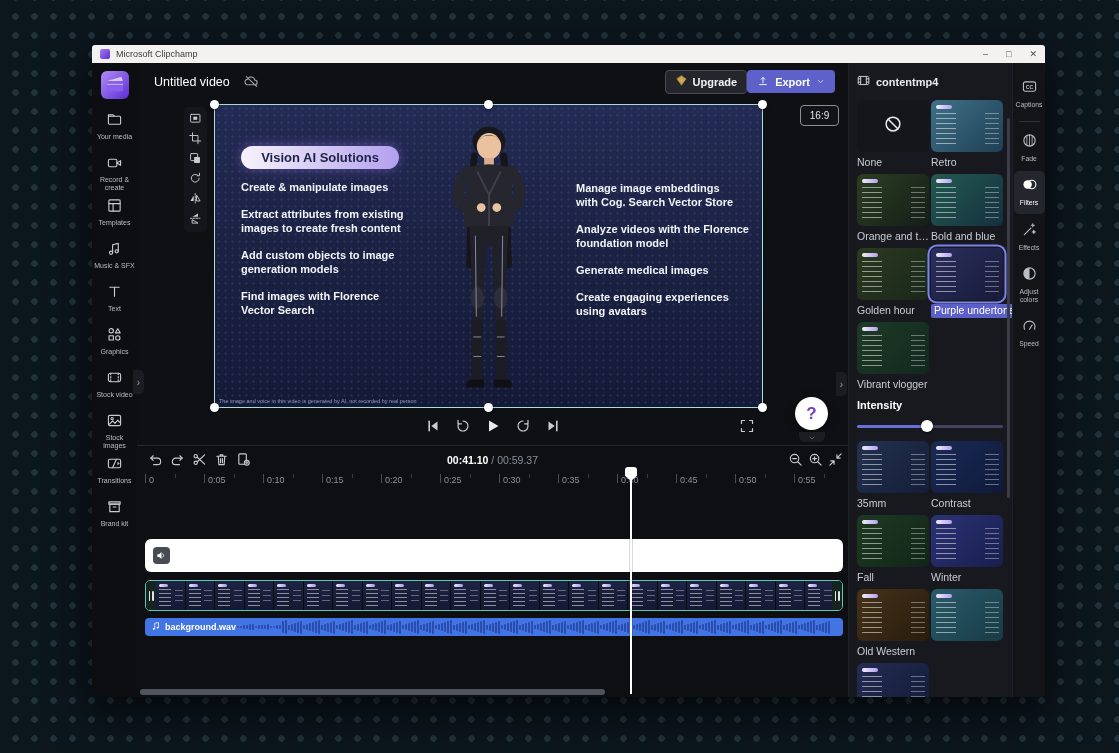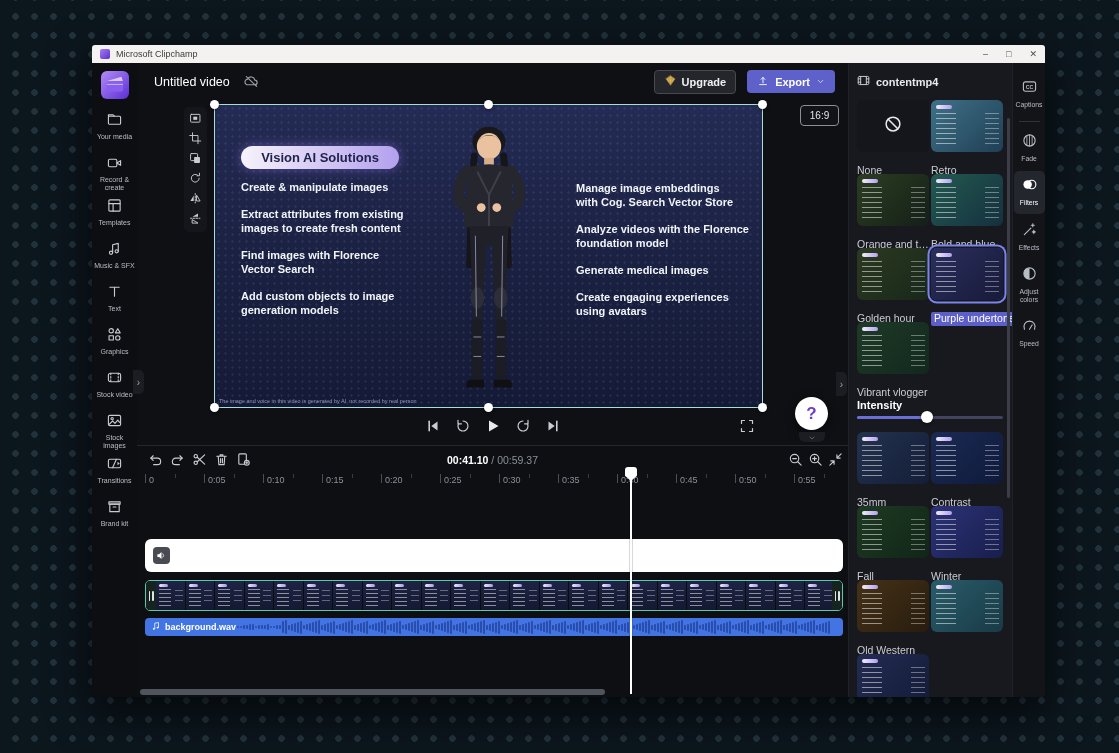--- a/index.html
+++ b/index.html
@@ -30,21 +30,21 @@
   .edge-tab.left{left:41px;top:307px;border-radius:0 5px 5px 0;}
   .edge-tab.right{left:744px;top:309px;border-radius:0 5px 5px 0;}
   
   .center{position:absolute;left:45px;right:197px;top:0;height:100%;}
   .app-header{position:absolute;left:0;right:0;top:0;height:37px;display:flex;align-items:center;padding:0 13px 0 17px;}
   .proj-title{font-size:12.5px;color:#fff;font-weight:500;}
   .cloudoff{margin-left:14px;width:15px;height:15px;color:#9aa0a8;}
   .btn-upgrade{margin-left:auto;height:22px;display:flex;align-items:center;gap:5px;background:#24262c;
     border:1px solid #474a52;border-radius:4px;padding:0 9px;color:#f0f1f3;font-size:11px;font-weight:700;cursor:pointer;}
   .btn-upgrade svg{width:13px;height:13px;}
-  .btn-export{height:23px;margin-left:11px;display:flex;align-items:center;gap:6px;background:#5d61c9;
+  .btn-export{height:23px;display:flex;align-items:center;gap:6px;background:#5d61c9;
     border-radius:4px;padding:0 10px;color:#fff;font-size:11px;font-weight:700;cursor:pointer;}
   .btn-export svg{width:12px;height:12px;color:#fff;}
   .btn-export .chev svg{width:9px;height:9px;}
   
   .float-toolbar{position:absolute;left:47px;top:44px;width:23px;background:#14161b;border-radius:5px;
     display:flex;flex-direction:column;align-items:center;padding:4px 0;gap:3px;z-index:5;}
   .ptbtn{width:17px;height:17px;display:flex;align-items:center;justify-content:center;color:#c9cdd3;cursor:pointer;}
   .ptbtn svg{width:12.5px;height:12.5px;}
   
   .aspect-badge{position:absolute;left:663px;top:42px;width:37px;height:19px;border:1px solid #8a8f98;border-radius:4px;
@@ -124,24 +124,24 @@
   .ftile{width:72px;height:74px;cursor:pointer;}
   .fthumb{position:relative;width:72px;height:52px;border-radius:6px;overflow:hidden;box-sizing:border-box;}
   .ftile.sel .fthumb{box-shadow:0 0 0 1.5px #17191f,0 0 0 3.5px #7b83f0;border-radius:6px;}
   .fthumb.none{background:#15161b;display:flex;align-items:center;justify-content:center;color:#e8eaec;}
   .fthumb.none svg{width:20px;height:20px;}
   .mpill{position:absolute;left:5px;top:5px;width:16px;height:4px;border-radius:2px;background:linear-gradient(90deg,#f2ecfa,#b2a0ee);}
   .mlines{position:absolute;top:13px;bottom:7px;width:20px;
     background:repeating-linear-gradient(180deg,rgba(255,255,255,.5) 0 1px,transparent 1px 5px);}
   .mlines.left{left:5px;}
   .mlines.right{right:4px;width:14px;opacity:.72;}
-  .flab{margin-top:12px;font-size:10.5px;color:#c9cdd3;white-space:nowrap;overflow:hidden;text-overflow:ellipsis;max-width:72px;height:14px;line-height:13px;}
+  .flab{margin-top:4px;font-size:10.5px;color:#c9cdd3;white-space:nowrap;overflow:hidden;text-overflow:ellipsis;max-width:72px;height:14px;line-height:13px;}
   .flab.sel{display:inline-block;background:#5b5fc7;color:#fff;padding:0 3px;border-radius:2px;max-width:86px;}
   .intensity{margin:3px 0 9px;}
-  .int-label{font-size:11px;font-weight:700;color:#fff;}
+  .int-label{font-size:11px;font-weight:700;color:#fff;margin-bottom:9px;}
   .int-slider{position:relative;width:146px;height:12px;cursor:pointer;}
   .int-track{position:absolute;left:0;right:0;top:5px;height:3px;border-radius:2px;background:#41435f;}
   .int-fill{position:absolute;left:0;top:5px;height:3px;border-radius:2px;background:#6a6fd6;}
   .int-thumb{position:absolute;top:0;width:12px;height:12px;border-radius:50%;background:#fff;box-shadow:0 1px 3px rgba(0,0,0,.5);transform:translateX(-50%);}
   .fp-scroll{position:absolute;right:2px;top:55px;width:3px;height:380px;border-radius:2px;background:#3b3e46;cursor:grab;}
   
   .trail{position:absolute;right:0;top:0;width:33px;height:100%;background:#121418;border-left:1px solid #1e2127;
     box-sizing:border-box;display:flex;flex-direction:column;align-items:center;padding-top:10px;}
   .trail-item{width:31px;padding:6px 0 7px;display:flex;flex-direction:column;align-items:center;gap:3px;border-radius:5px;margin-bottom:2px;cursor:pointer;}
   .trail-item svg{width:15px;height:15px;color:#b9bec5;}
@@ -336,24 +336,24 @@
 
         <div class="aspect-badge">16:9</div>
 
         <div class="sel-box">
           <div class="slide">
             <div class="badge-pill">Vision AI Solutions</div>
             <div id="slide-left">
                 <div class="itm">Create &amp; manipulate images</div>
                 <div class="itm">Extract attributes from existing
 images to create fresh content</div>
+                <div class="itm">Add custom objects to image
+generation models</div>
                 <div class="itm">Find images with Florence
 Vector Search</div>
-                <div class="itm">Add custom objects to image
-generation models</div>
               </div>
             <div id="slide-right">
                 <div class="itm">Manage image embeddings
 with Cog. Search Vector Store</div>
                 <div class="itm">Analyze videos with the Florence
 foundation model</div>
                 <div class="itm">Generate medical images</div>
                 <div class="itm">Create engaging experiences
 using avatars</div>
               </div>

